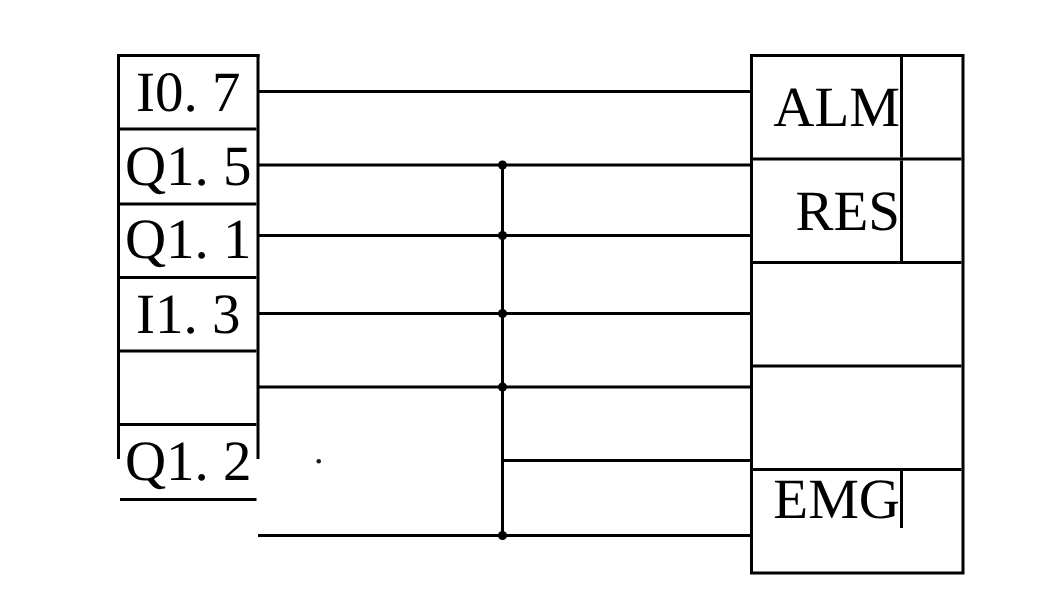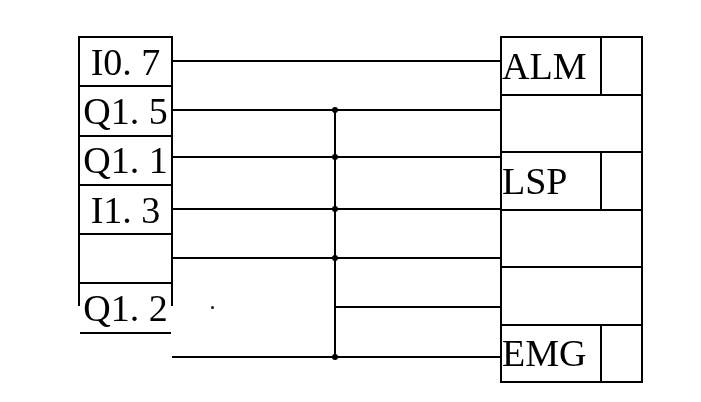--- a/index.html
+++ b/index.html
@@ -31,24 +31,24 @@
   }
   .lrow.partial { border-bottom: none; height: 18px; }
 
   
   .rtable {
     position: absolute; left: 500px; top: 36px; width: 143px; height: 347px;
     border: 2px solid #000000; box-sizing: border-box;
     display: flex; flex-direction: column;
   }
   .rrow { flex: 1; display: flex; box-sizing: border-box; border-bottom: 2px solid #000000; }
-  .rrow:last-child { border-bottom: none; }
+  .rrow:last-child { border-bottom: none; flex-direction: column; }
   .rlabel {
     width: 100px; box-sizing: border-box; border-right: 2px solid #000000;
-    display: flex; align-items: center; justify-content: flex-start;
+    display: flex; align-items: center; justify-content: flex-end;
     font-size: 38px; line-height: 1; white-space: pre;
   }
   .rvalue { flex: 1; }
 </style>
 </head>
 <body>
 
 <div class="canvas">
 
   <div class="wire" style="left:172px; top:60px;  width:328px;"></div>
@@ -78,24 +78,21 @@
     <div class="lrow"><span>Q1. 2</span></div>
     <div class="lrow partial"><span></span></div>
   </div>
 
   <div class="rtable">
     <div class="rrow">
       <div class="rlabel"><span>ALM</span></div>
       <div class="rvalue"></div>
     </div>
     <div class="rrow">
-      <div class="rvalue"></div>
-    </div>
-    <div class="rrow">
-      <div class="rlabel"><span>LSP</span></div>
+      <div class="rlabel"><span>RES</span></div>
       <div class="rvalue"></div>
     </div>
     <div class="rrow">
       <div class="rvalue"></div>
     </div>
     <div class="rrow">
       <div class="rvalue"></div>
     </div>
     <div class="rrow">
       <div class="rlabel"><span>EMG</span></div>

